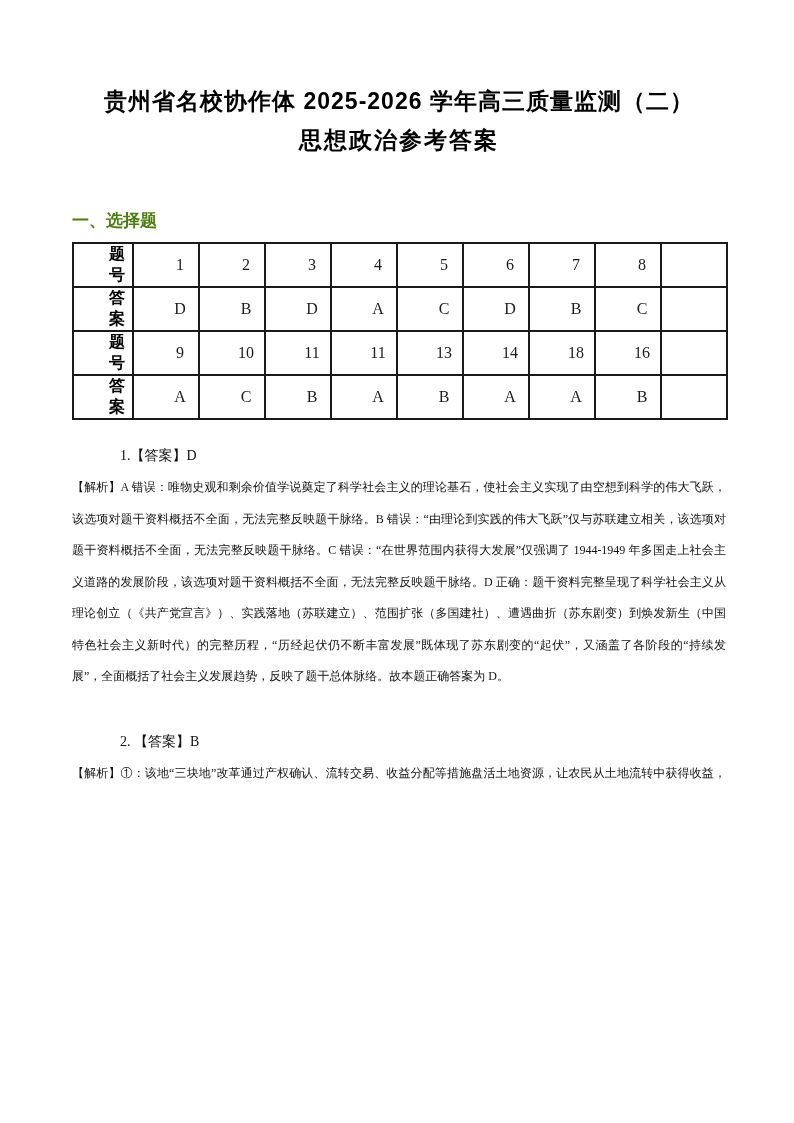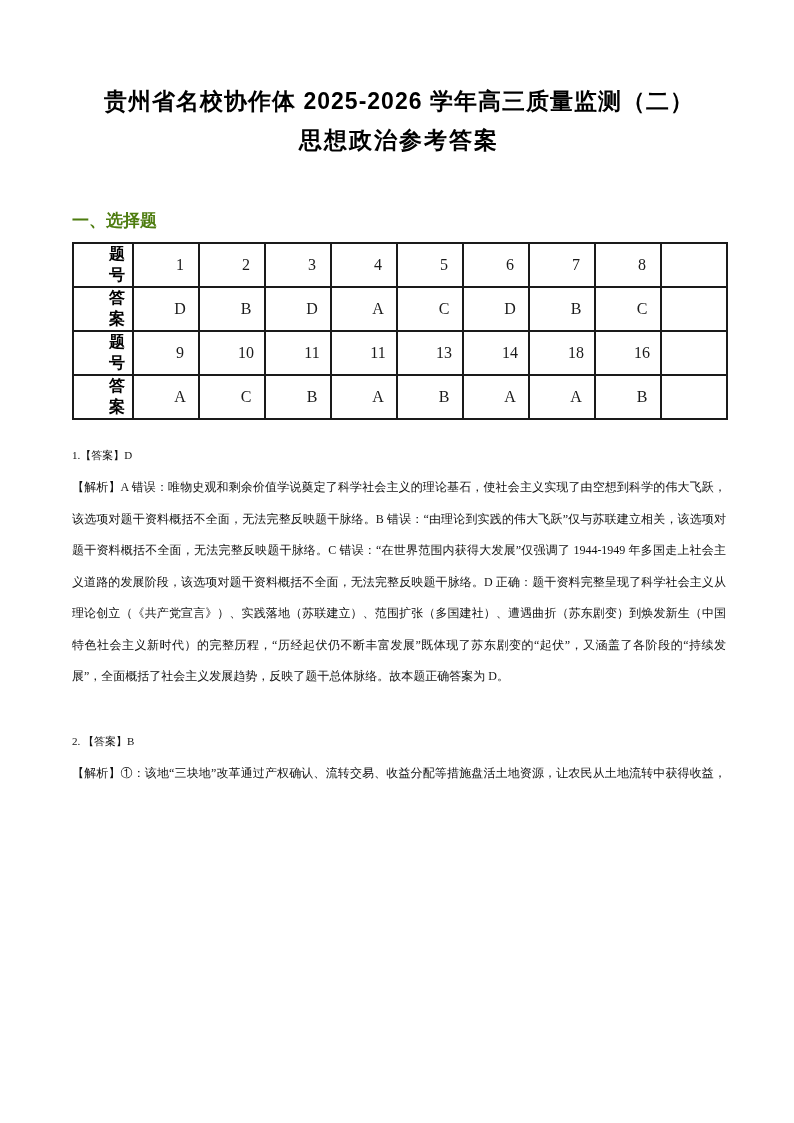--- a/index.html
+++ b/index.html
@@ -61,23 +61,24 @@
   }
   table.answer-table td.rowhead {
     font-family: "Liberation Sans", "DejaVu Sans", sans-serif;
     font-weight: bold;
     color: #000000;
   }
   .question-block { margin-top: 0; }
   .q1 { margin-top: 20px; }
   .q2 { margin-top: 33px; }
   .answer-line {
-    font-size: 11px;
+    font-size: 14px;
     line-height: 31px;
     color: #111111;
+    margin-left: 48px;
   }
   .analysis {
     margin-top: 1px;
     font-size: 12px;
     line-height: 31.5px;
     text-align: justify;
     text-justify: inter-character;
     color: #111111;
   }
   .page-footer {

